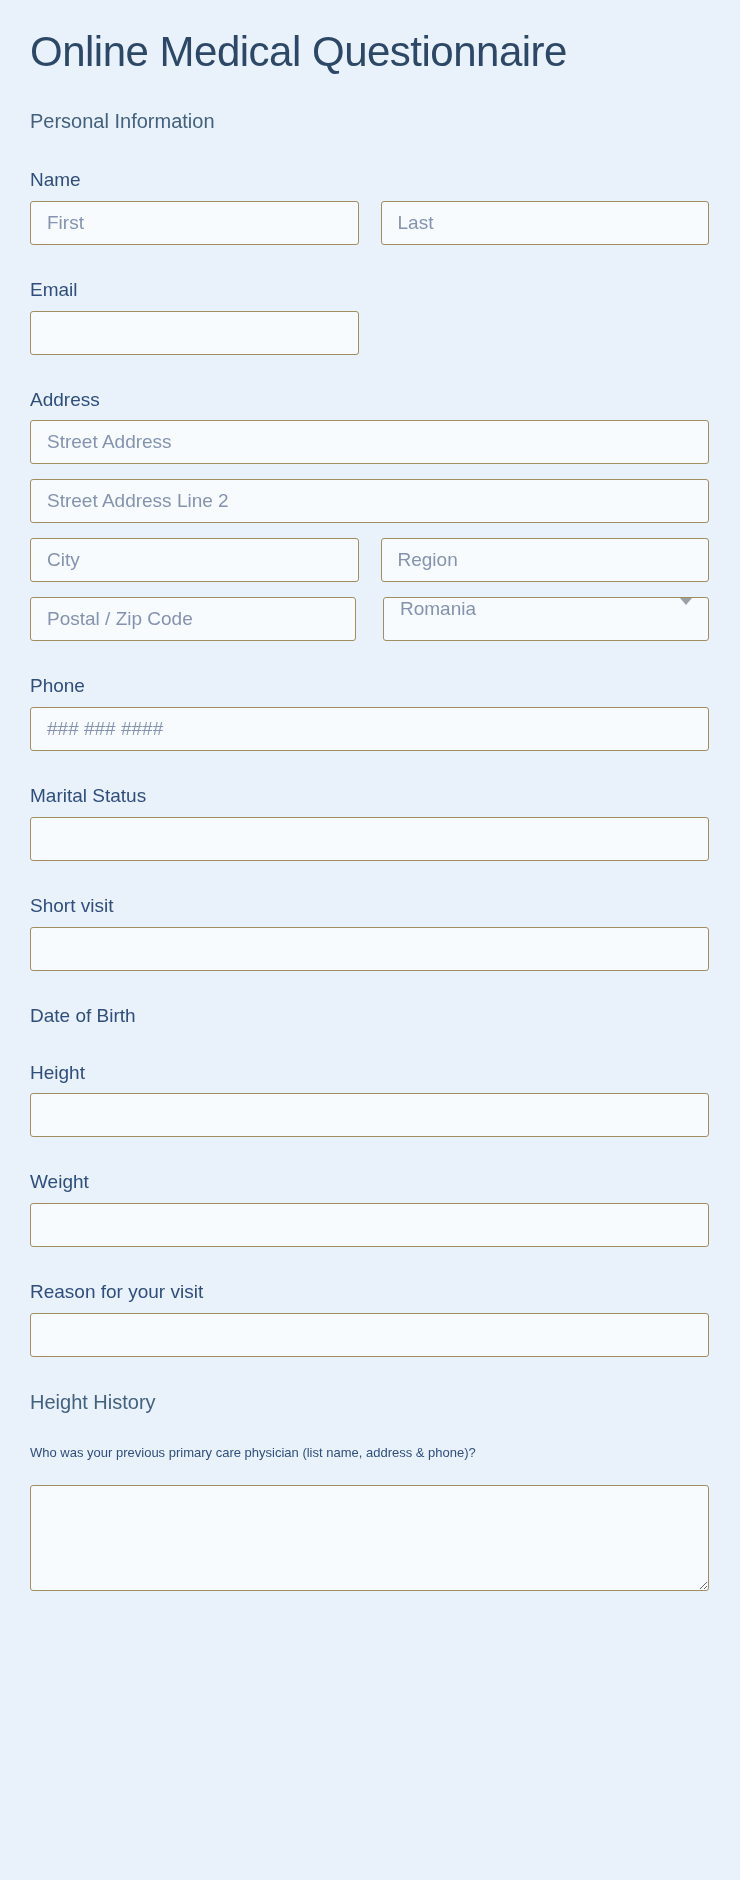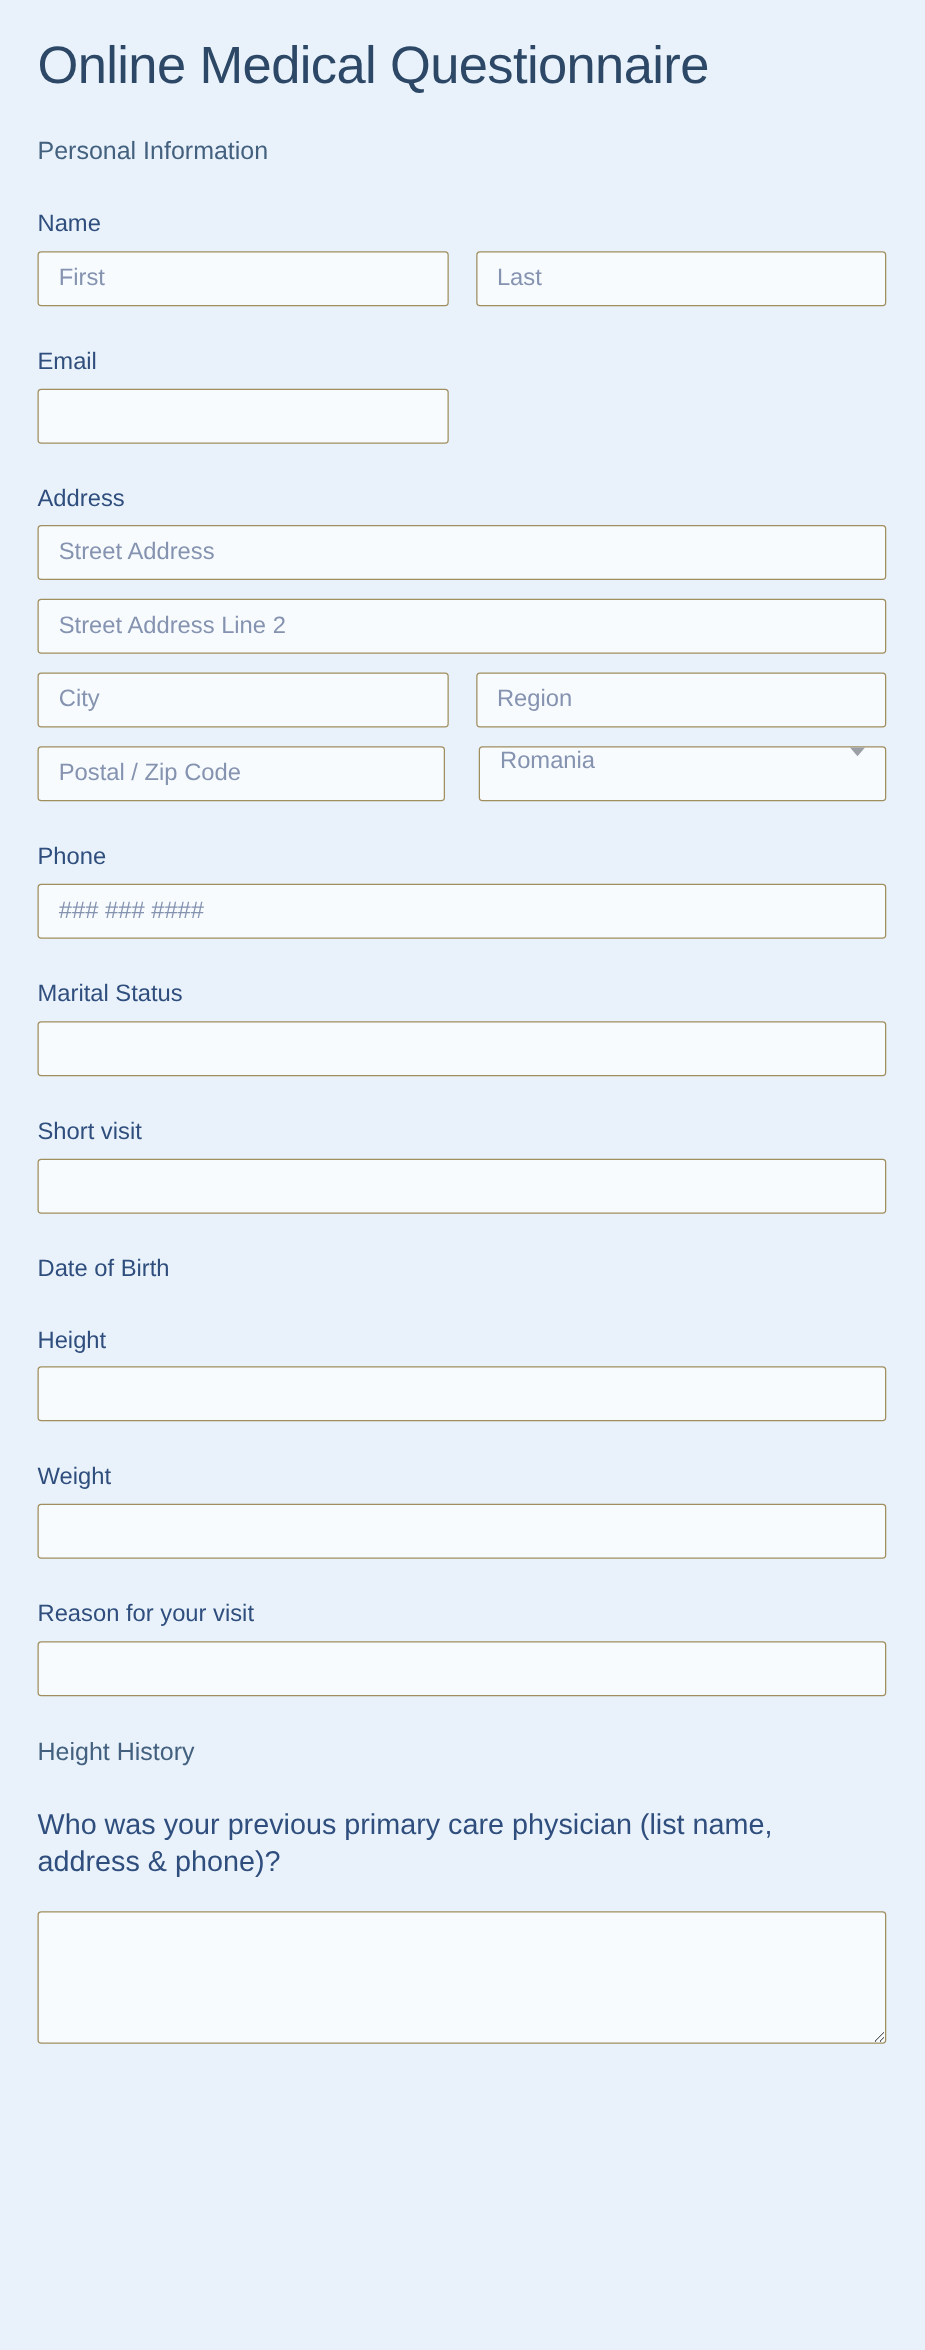--- a/index.html
+++ b/index.html
@@ -72,21 +72,21 @@
     transform: translateY(-50%);
     width: 28px; height: 28px;
     background: transparent;
     border: none;
     padding: 0;
     cursor: pointer;
     display: flex; align-items: center; justify-content: center;
   }
   .question-label {
     display: block;
-    font-size: 23px;
+    font-size: 13px;
     color: #2f4e7d;
     line-height: 1.32;
     max-width: 620px;
     margin-bottom: 24px;
   }
   textarea.text-area {
     height: 106px;
     padding: 12px 16px;
     resize: both;
     display: block;

